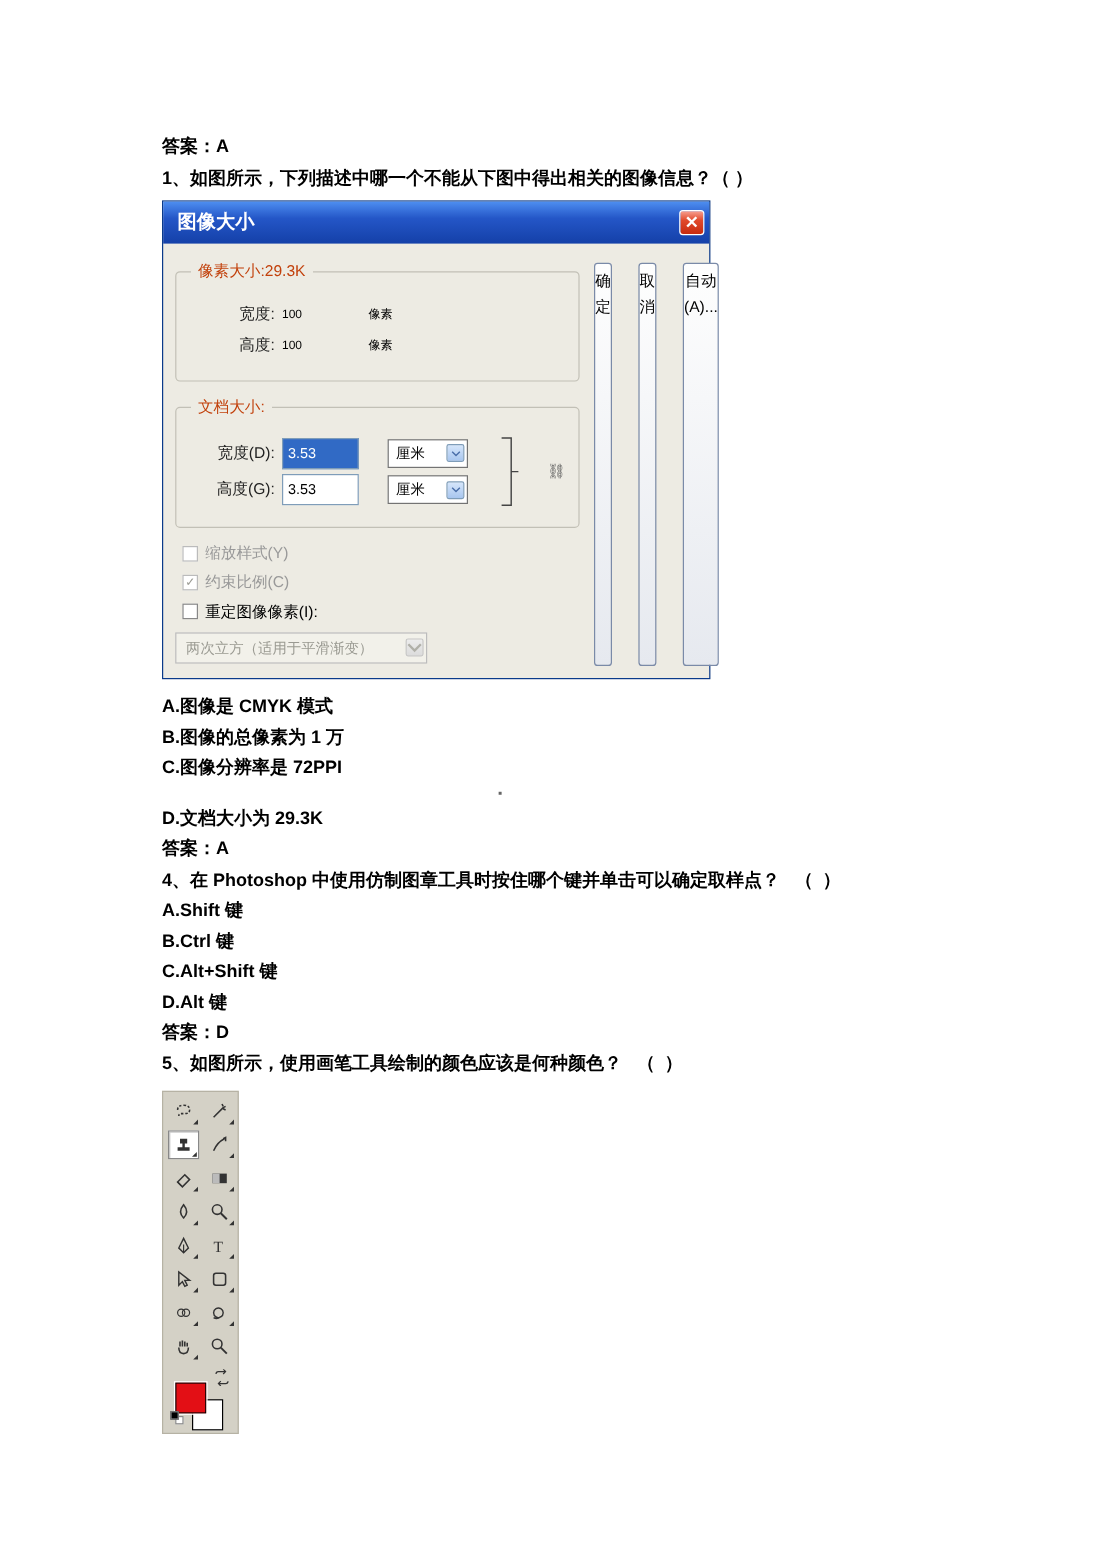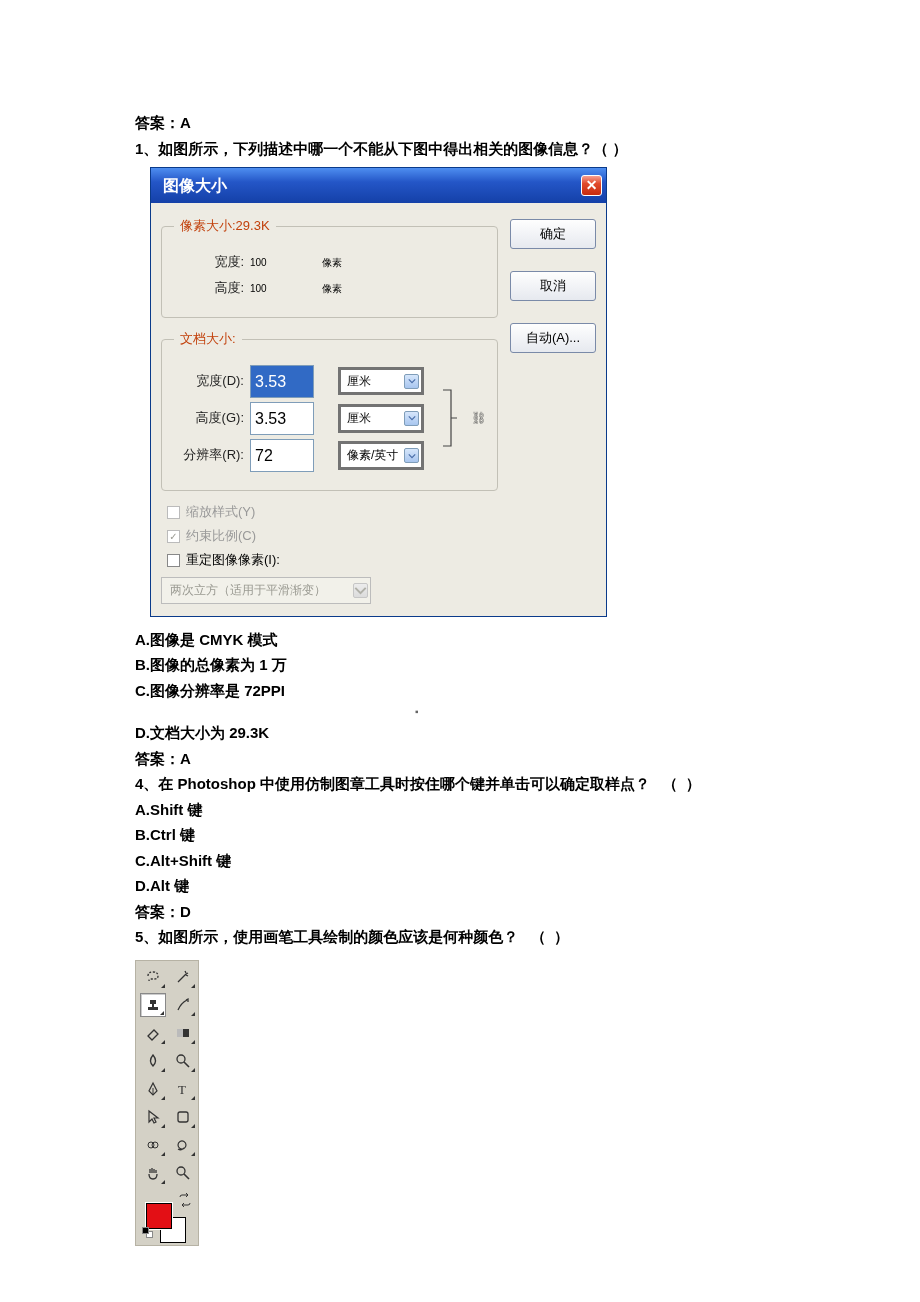--- a/index.html
+++ b/index.html
@@ -13,21 +13,21 @@
     line-height: 1.7;
   }
   .line { margin-bottom: 0px; font-weight: bold; }
   .paren { letter-spacing: 4px; }
 
   
   .dialog {
     width: 457px;
     border: 1px solid #0a3a8a;
     background: #edebe3;
-    margin: 6px 0 10px 15px;
+    margin: 6px 0 10px 0;
   }
   .titlebar {
     background: linear-gradient(to bottom, #4e8ef0, #2456c7 40%, #1440a8);
     color: #fff;
     padding: 4px 4px 4px 12px;
     display: flex;
     justify-content: space-between;
     align-items: center;
     font-weight: bold;
     font-size: 16px;
@@ -42,21 +42,21 @@
     display: flex; align-items: center; justify-content: center;
     font-weight: bold;
     font-size: 14px;
   }
   .dlgbody {
     display: flex;
     padding: 12px 10px 10px 10px;
     gap: 12px;
   }
   .leftcol { flex: 1; }
-  .rightcol { width: 86px; display: flex; flex-direction: column; gap: 22px; padding-top: 4px;}
+  .rightcol { width: 86px; display: flex; flex-direction: row; gap: 22px; padding-top: 4px;}
   .winbtn {
     border: 1px solid #7a8aa8;
     border-radius: 3px;
     background: linear-gradient(to bottom,#fefefe,#e6e9ef);
     padding: 3px 0;
     font-size: 13px;
     text-align: center;
     font-family: "SimSun",sans-serif;
   }
   fieldset {
@@ -84,28 +84,28 @@
     color: #222;
   }
   .val {
     min-width: 40px;
     font-size: 10px;
   }
   .inp {
     width: 64px;
     border: 1px solid #7f9db9;
     background: #fff;
-    font-size: 16px;
+    font-size: 12px;
     padding: 2px 4px;
     color: #000;
   }
   .inp.sel { background: #316ac5; color: #fff; }
   .combo {
-    width: 86px;
-    border: 3px solid #737373;
+    width: 67px;
+    border: 1px solid #737373;
     background: #fff;
     display: flex;
     justify-content: space-between;
     align-items: center;
     padding: 1px 2px 1px 6px;
     font-size: 12px;
   }
   .combo .arr {
     width: 15px; height: 15px;
     background: linear-gradient(to bottom,#d6e6fb,#a8c6ef);
@@ -255,33 +255,20 @@
               <span style="width:12px"></span>
               <div class="combo">
                 <span>厘米</span>
                 <span class="arr">
                     <svg viewBox="0 0 10 10">
                       <path d="M1 3 L5 7 L9 3" fill="none" stroke="#4a6ea9" stroke-width="1.5"></path>
                     </svg>
                   </span>
               </div>
             </div>
-            <div class="row">
-              <span class="lbl"><span>分辨率(R):</span></span>
-              <span class="inp">72</span>
-              <span style="width:12px"></span>
-              <div class="combo">
-                <span>像素/英寸</span>
-                <span class="arr">
-                    <svg viewBox="0 0 10 10">
-                      <path d="M1 3 L5 7 L9 3" fill="none" stroke="#4a6ea9" stroke-width="1.5"></path>
-                    </svg>
-                  </span>
-              </div>
-            </div>
           </div>
           <div class="bracket">
             <svg width="18" height="64">
                 <path d="M2 4 H10 V60 H2 M10 32 H16" fill="none" stroke="#444" stroke-width="1.2"></path>
               </svg>
           </div>
           <div class="chain">⛓</div>
         </div>
       </fieldset>
 

